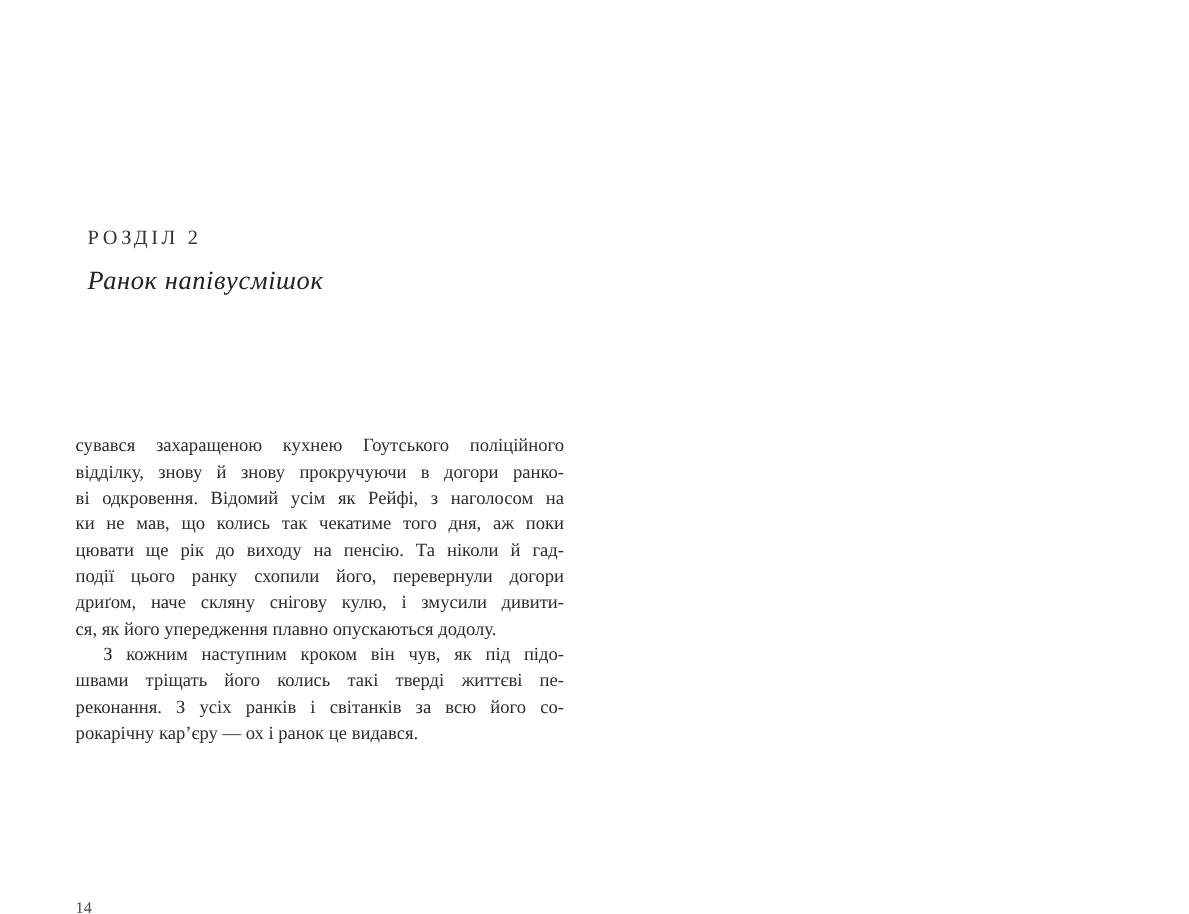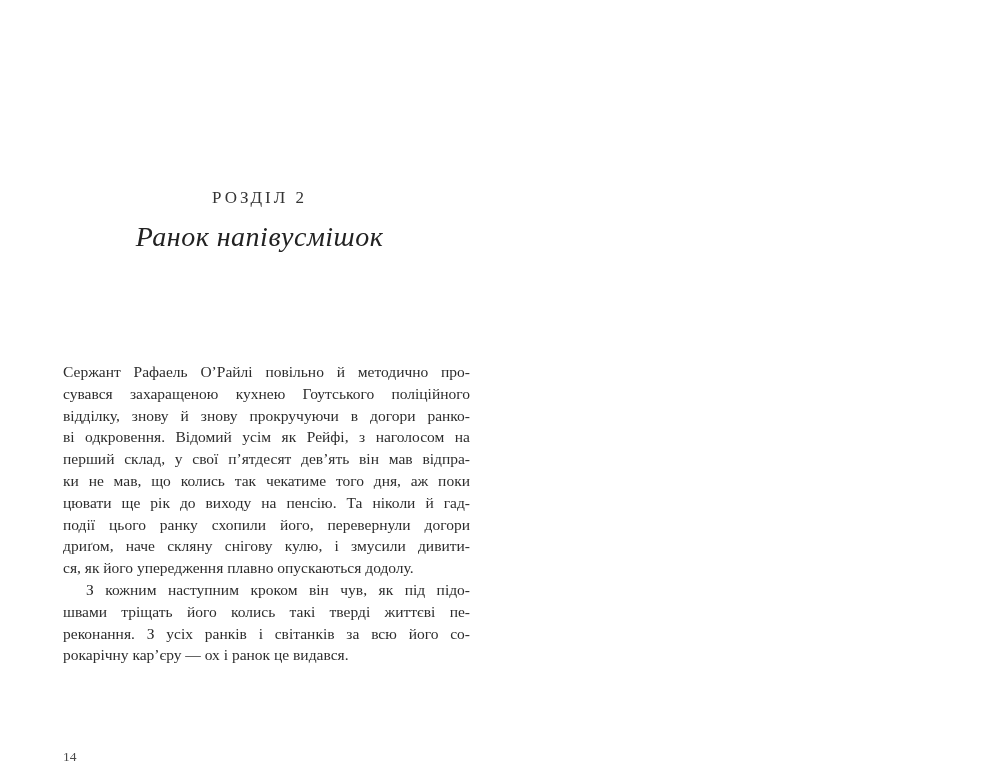--- a/index.html
+++ b/index.html
@@ -15,34 +15,34 @@
     font-family: "Liberation Serif", serif;
     color: #2d2d2d;
     overflow: hidden;
   }
   .page { position: absolute; top: 0; height: 762px; }
   .page-left  { left: 0;   width: 495px; }
   .page-right { left: 495px; width: 496px; }
 
   .chapter-heading {
     position: absolute;
-    left: 56px;
+    left: 73px;
     top: 188px;
     width: 407px;
-    text-align: center;
+    text-align: left;
   }
   .chapter-label {
     font-size: 17px;
     letter-spacing: 3px;
     color: #343434;
     font-weight: normal;
   }
   .chapter-title {
     margin: 13px 0 0 0;
-    font-size: 28px;
+    font-size: 22px;
     font-style: italic;
     font-weight: normal;
     letter-spacing: 0.5px;
     color: #222222;
   }
 
   .body-block { position: absolute; }
   .body-left  { left: 63px;  top: 361px; width: 407px; }
 
   .para { margin: 0; padding: 0; }
@@ -72,25 +72,23 @@
 
 <div class="spread">
 
   <section class="page page-left">
     <div class="chapter-heading">
       <div class="chapter-label">РОЗДІЛ 2</div>
       <h1 class="chapter-title">Ранок напівусмішок</h1>
     </div>
     <div class="body-block body-left" id="left-body">
         <div class="para">
-          <div class="line">Сержант Рафаель О’Райлі повільно й методично про-</div>
           <div class="line">сувався захаращеною кухнею Гоутського поліційного</div>
           <div class="line">відділку, знову й знову прокручуючи в догори ранко-</div>
           <div class="line">ві одкровення. Відомий усім як Рейфі, з наголосом на</div>
-          <div class="line">перший склад, у свої п’ятдесят дев’ять він мав відпра-</div>
           <div class="line">ки не мав, що колись так чекатиме того дня, аж поки</div>
           <div class="line">цювати ще рік до виходу на пенсію. Та ніколи й гад-</div>
           <div class="line">події цього ранку схопили його, перевернули догори</div>
           <div class="line">дриґом, наче скляну снігову кулю, і змусили дивити-</div>
           <div class="line last">ся, як його упередження плавно опускаються додолу.</div>
         </div>
         <div class="para indent">
           <div class="line">З кожним наступним кроком він чув, як під підо-</div>
           <div class="line">швами тріщать його колись такі тверді життєві пе-</div>
           <div class="line">реконання. З усіх ранків і світанків за всю його со-</div>

